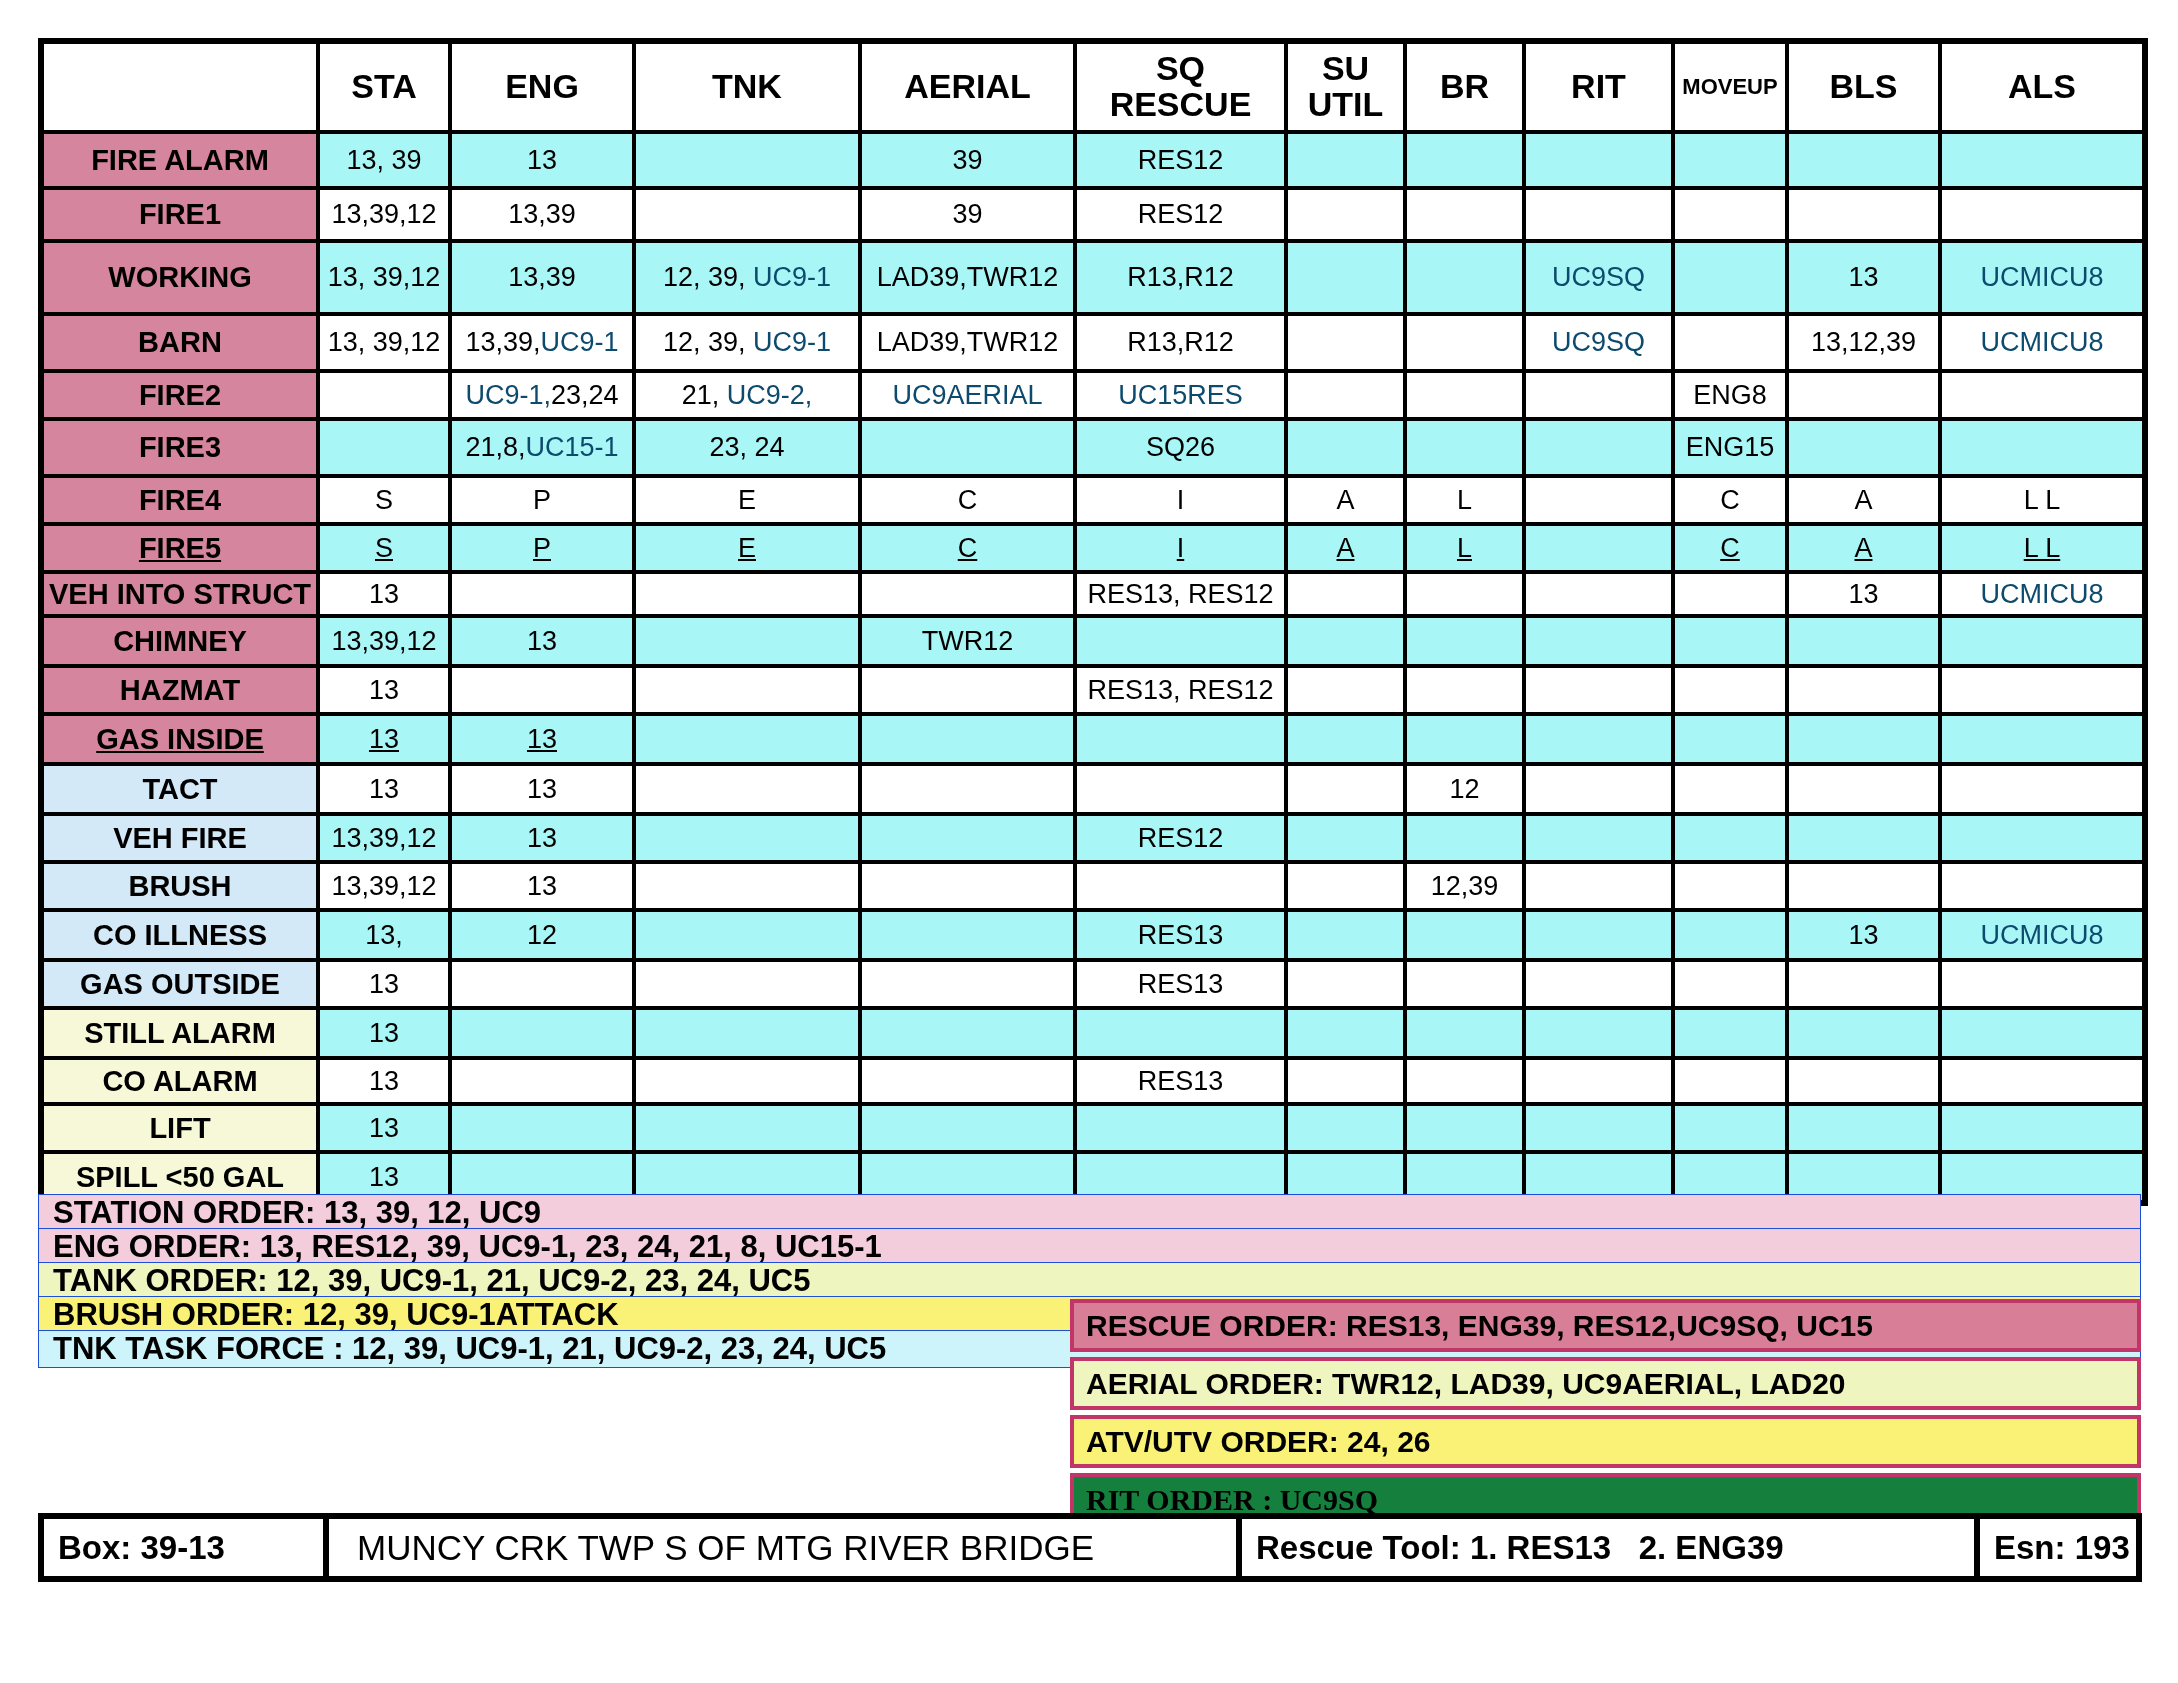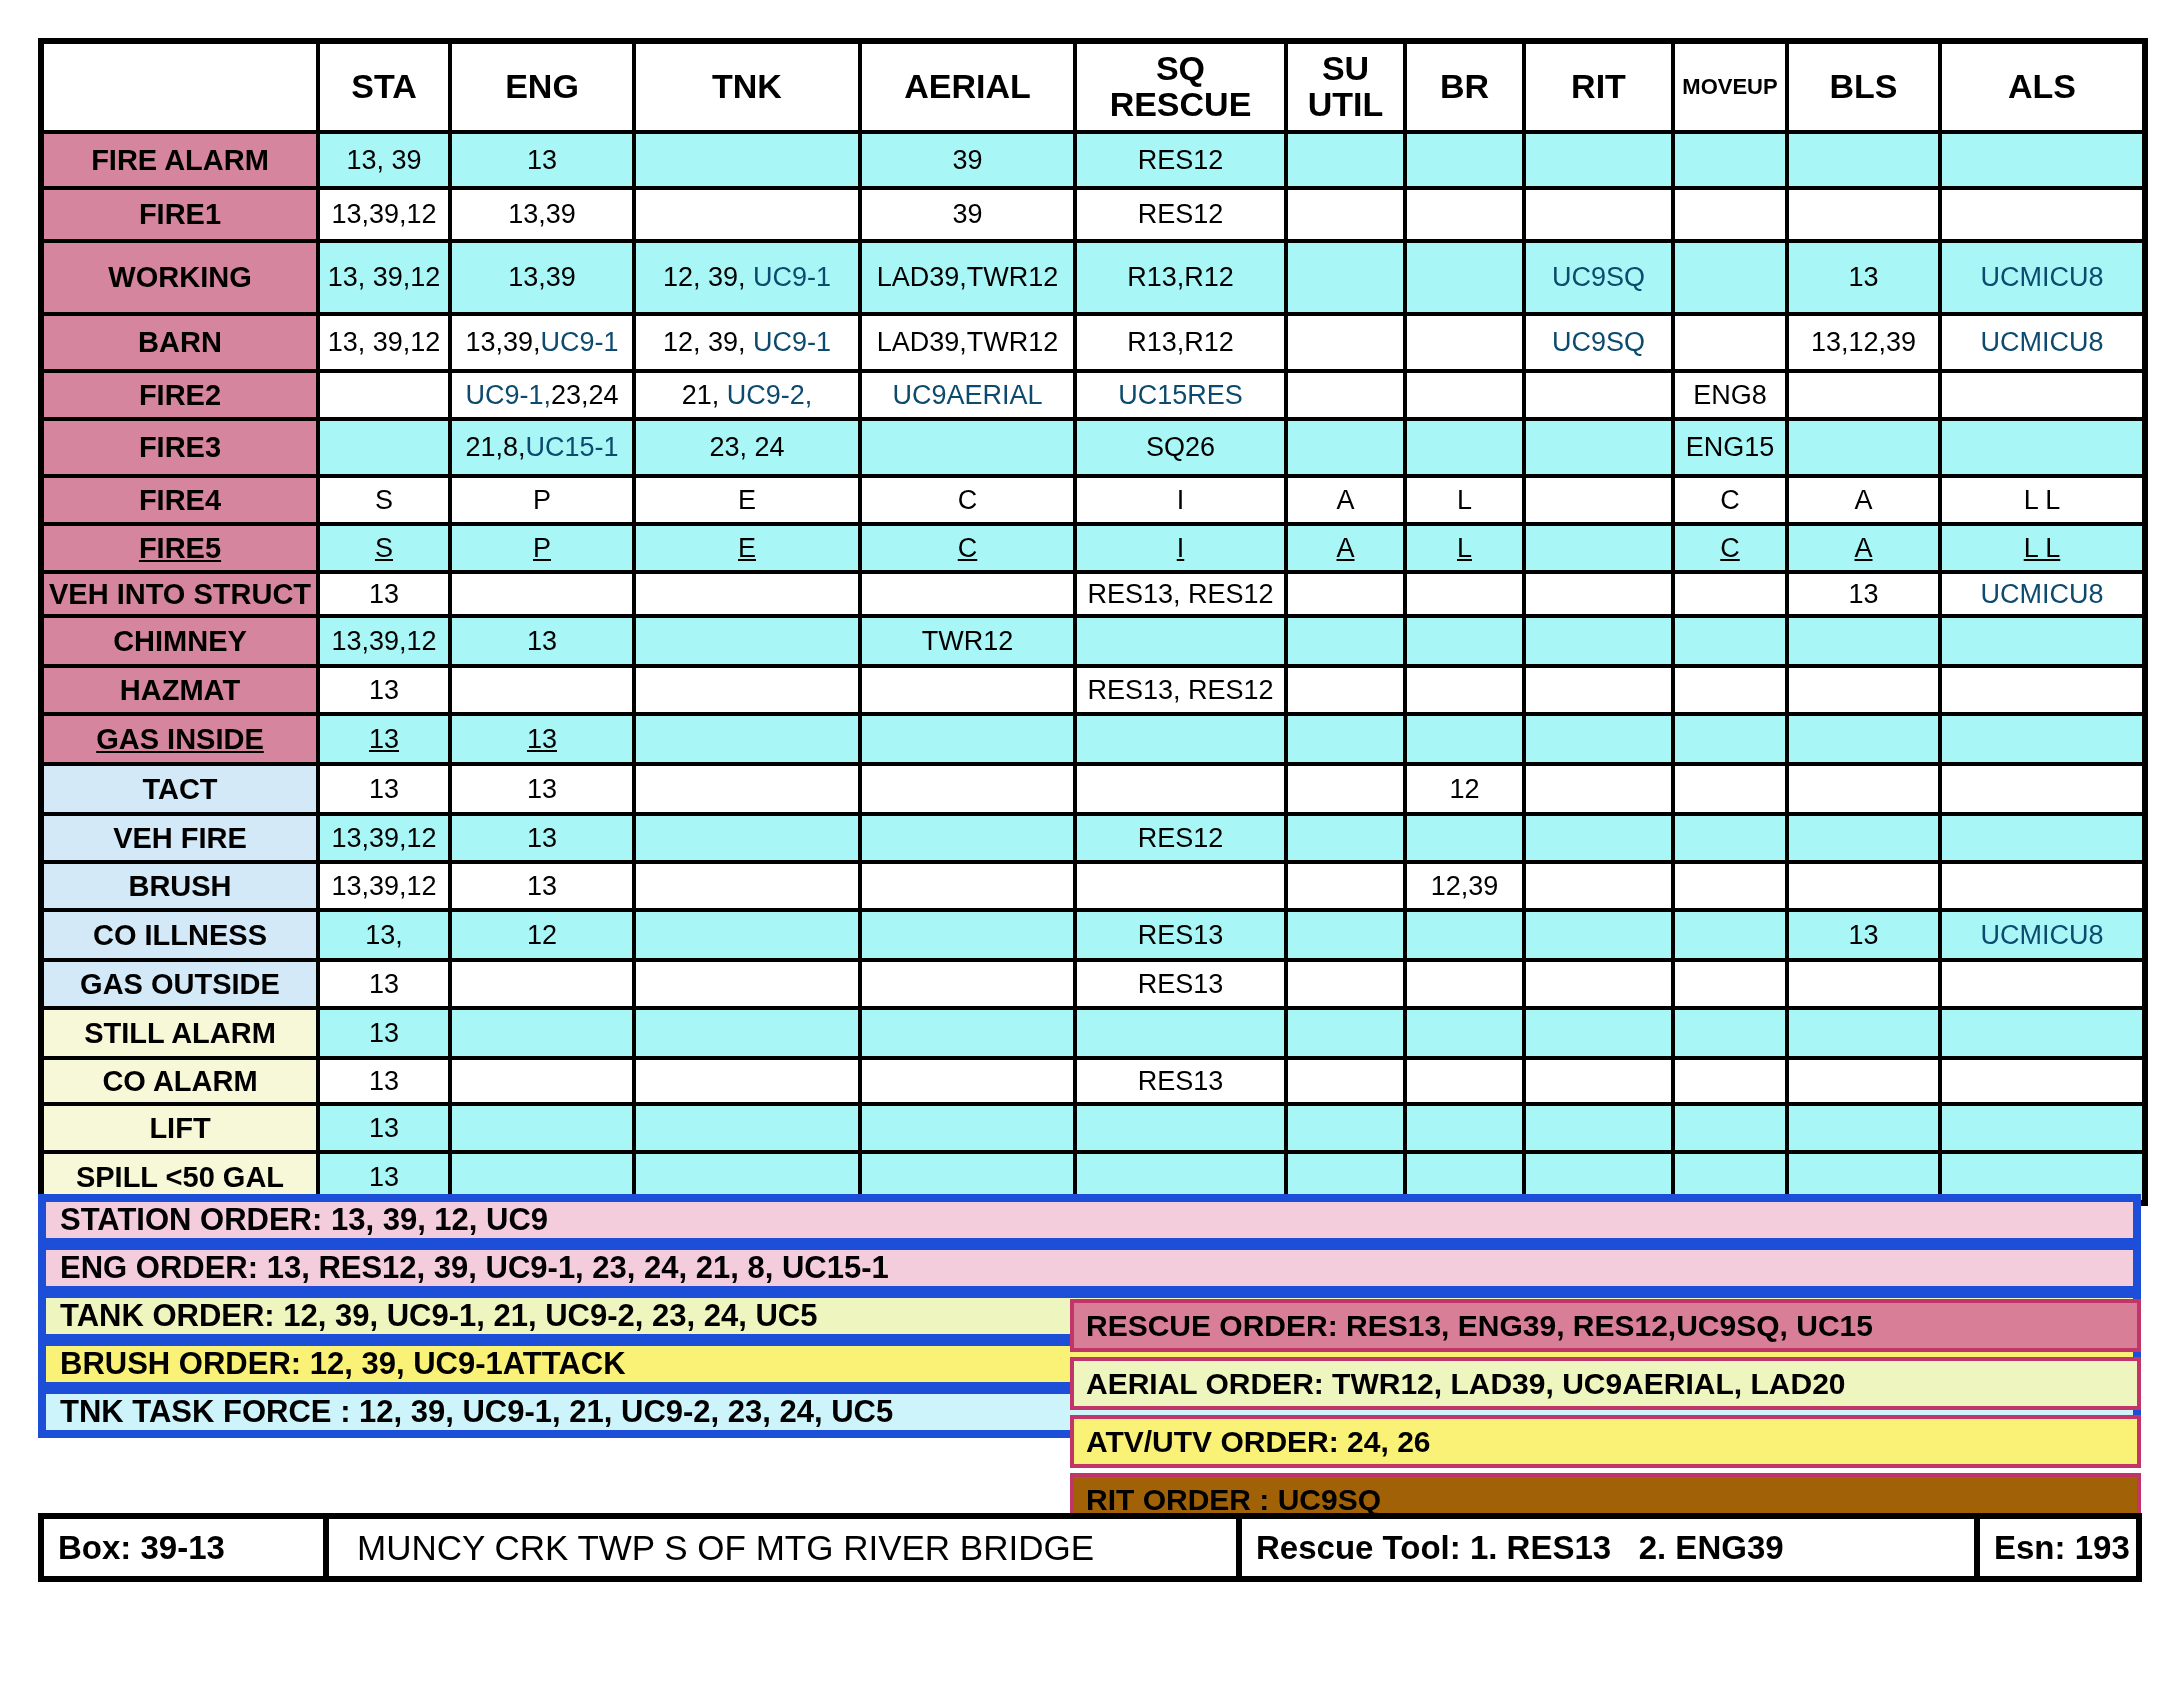--- a/index.html
+++ b/index.html
@@ -17,35 +17,35 @@
   .lbl-pink{background:#D6859E;}
   .lbl-blue{background:#D4E9F7;}
   .lbl-yellow{background:#F7F8D8;}
   td.cell{font-size:27px;font-weight:normal;line-height:1.0;}
   .bg-cyan{background:#A8F6F6;}
   .bg-white{background:#FFFFFF;}
   .mag{color:#0c4a6e;font-weight:normal;}
 
   
   .orders{position:absolute;left:38px;top:1194px;width:2103px;}
-  .orow{box-sizing:border-box;border:8px solid #1d4ed8;margin-top:-4px;width:2103px;
+  .orow{box-sizing:border-box;border:1px solid #1d4ed8;margin-top:-4px;width:2103px;
         display:flex;align-items:center;padding-left:14px;font-weight:bold;font-size:31px;}
   .orow:first-child{margin-top:0;}
   .o-pink{background:#F3CDDB;}
   .o-green{background:#EFF5BE;}
   .o-yellow{background:#FAF276;}
   .o-cyan{background:#CDF4FA;}
 
   .overlay{position:absolute;left:1032px;top:73px;width:1071px;}
   .obox{box-sizing:border-box;border:4px solid #C23568;height:53px;margin-bottom:5px;
         display:flex;align-items:center;padding-left:12px;font-weight:bold;font-size:30px;}
   .ob-rescue{background:#D97E97;margin-top:32px;}
   .ob-aerial{background:#EFF5BE;}
   .ob-atv{background:#FAF276;}
-  .ob-rit{background:#a16207;}
+  .ob-rit{background:#15803d;font-family:Liberation Serif, serif;}
   .ob-strip{background:#FFFFFF;height:16px;border:3px solid #C23568;box-sizing:border-box;}
 
   
   .footer{position:absolute;left:38px;top:1513px;display:flex;}
   .fbox{box-sizing:border-box;border:6px solid #000;height:69px;background:#fff;
         display:flex;align-items:center;white-space:pre;margin-left:-6px;padding-left:14px;}
   .fbox:first-child{margin-left:0;}
   .f-bold{font-weight:bold;font-size:33px;}
   .f-reg{font-weight:normal;font-size:35px;padding-left:28px;}
   .w-box{width:291px;}

